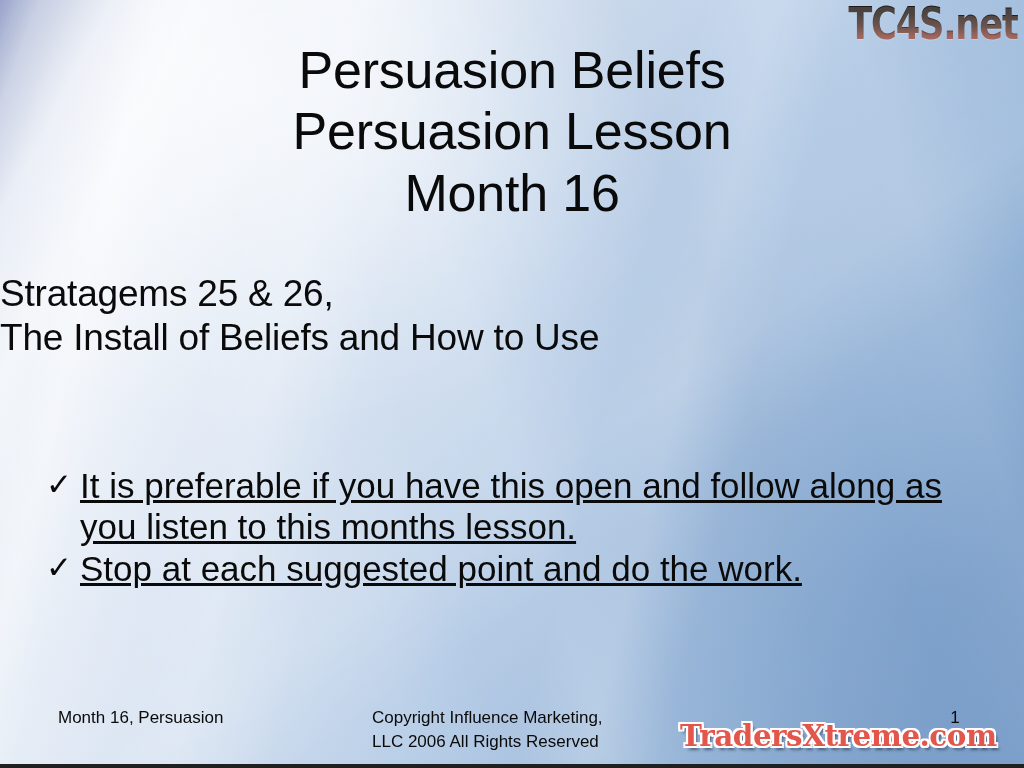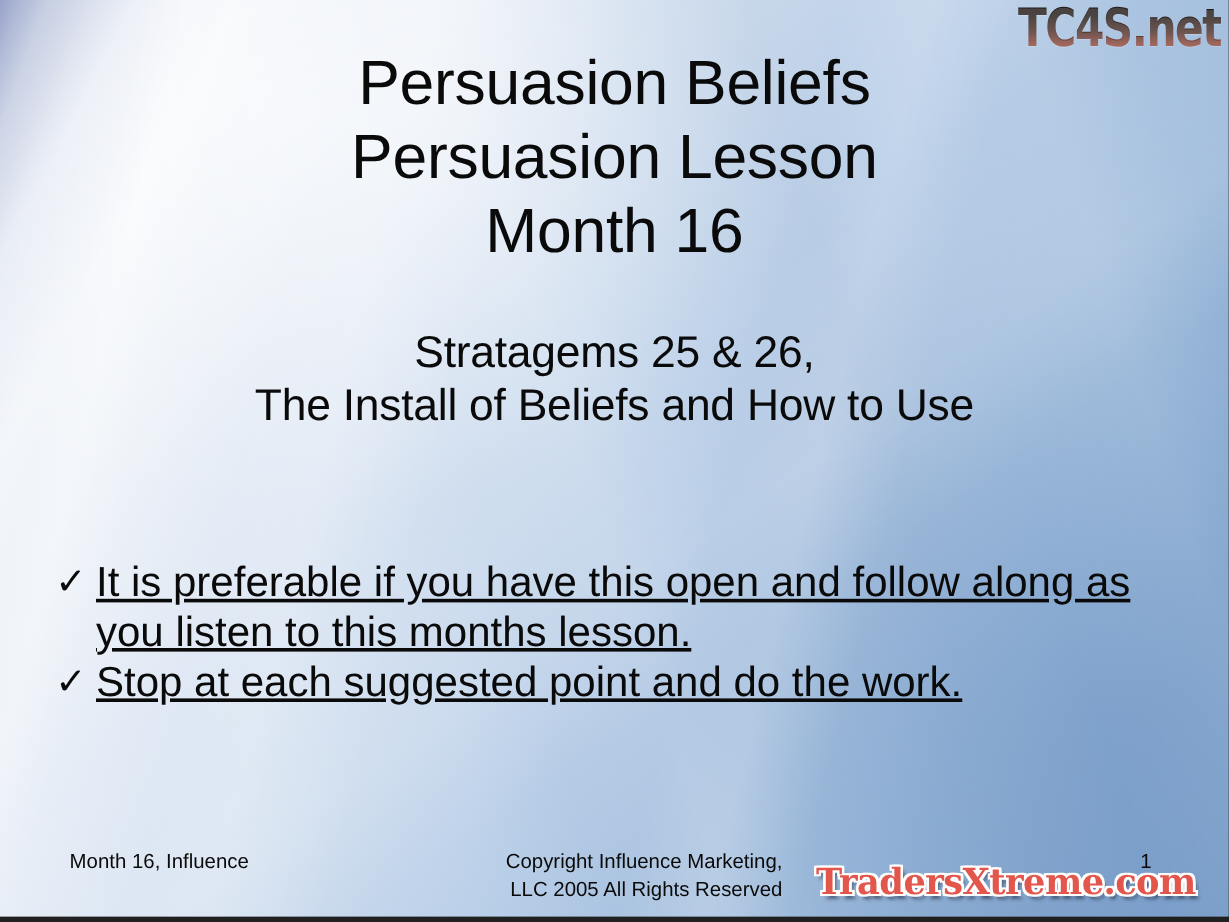--- a/index.html
+++ b/index.html
@@ -108,21 +108,20 @@
     font-size: 52px;
     font-weight: 400;
     letter-spacing: -0.2px;
   }
 
   .subtitle-block {
     position: absolute;
     left: 0;
     right: 0;
     top: 272px;
-    text-align: center;
     line-height: 1.2;
   }
   .subtitle-line {
     font-size: 37px;
     font-weight: 400;
     letter-spacing: -0.2px;
   }
 
   .bullets {
     position: absolute;
@@ -155,21 +154,21 @@
     top: 706px;
     font-size: 17px;
     line-height: 1.42;
   }
   .footer-center {
     position: absolute;
     left: 372px;
     top: 706px;
     font-size: 17px;
     line-height: 1.42;
-    text-align: right;
+    text-align: left;
     width: 280px;
   }
   .slide-number {
     position: absolute;
     left: 930px;
     top: 708px;
     width: 50px;
     text-align: center;
     font-size: 17px;
   }
@@ -267,25 +266,25 @@
       <span class="check">✓</span>
       <span class="btext">It is preferable if you have this open and follow along as you listen to this months lesson.</span>
     </div>
     <div class="bullet">
       <span class="check">✓</span>
       <span class="btext">Stop at each suggested point and do the work.</span>
     </div>
   </div>
 
   <div class="footer-left">
-    <div>Month 16, Influence</div>
+    <div>Month 16, Persuasion</div>
   </div>
 
   <div class="footer-center">
     <div>Copyright Influence Marketing,</div>
-    <div>LLC 2005 All Rights Reserved</div>
+    <div>LLC 2006 All Rights Reserved</div>
   </div>
 
   <div class="slide-number">1</div>
 
   <div class="tx-logo">TradersXtreme.com</div>
 
 </div>
 
 </body></html>

